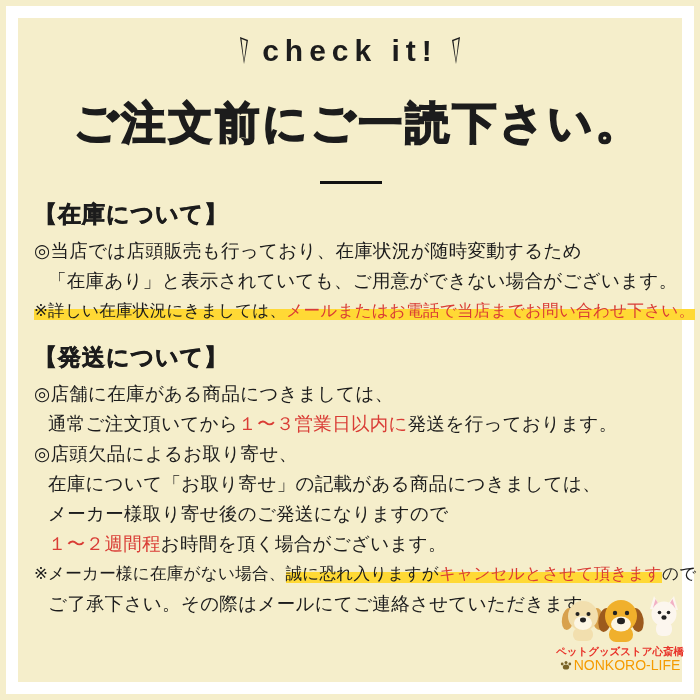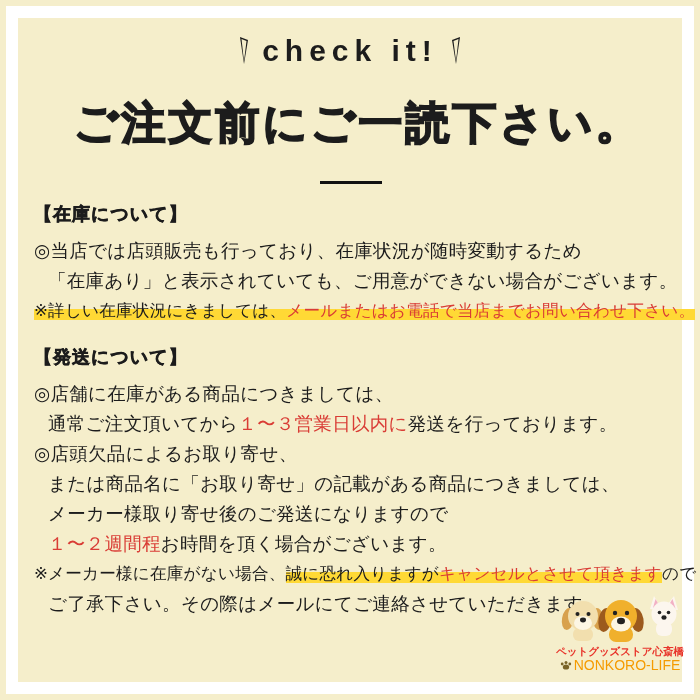--- a/index.html
+++ b/index.html
@@ -36,21 +36,21 @@
   }
   .divider{
     position:absolute;top:181px;left:320px;
     width:62px;height:3px;background:#111;
   }
   
   .section{position:absolute;left:34px;width:648px;}
   .sec-0{top:198px;}
   .sec-1{top:341px;}
   .section-heading{
-    font-size:18px;font-weight:700;letter-spacing:1px;
+    font-size:23px;font-weight:700;letter-spacing:1px;
     line-height:32px;margin-bottom:6px;
     -webkit-text-stroke:0.6px var(--ink,#1c1c1c);
   }
   .line{
     font-size:18.5px;line-height:30px;letter-spacing:0.3px;
     white-space:nowrap;
   }
   .line.indent{padding-left:14px;}
   .line.tight{font-size:16.6px;letter-spacing:0.2px;}
   .seg{color:var(--ink,#1c1c1c);}
@@ -105,21 +105,21 @@
         <div class="section-heading">【在庫について】</div>
         <div class="line"><span class="seg normal">◎当店では店頭販売も行っており、在庫状況が随時変動するため</span></div>
         <div class="line indent"><span class="seg normal">「在庫あり」と表示されていても、ご用意ができない場合がございます。</span></div>
         <div class="line tight"><span class="seg highlight">※詳しい在庫状況にきましては、</span><span class="seg red-highlight">メールまたはお電話で当店までお問い合わせ下さい。</span></div>
       </div>
       <div class="section sec-1">
         <div class="section-heading">【発送について】</div>
         <div class="line"><span class="seg normal">◎店舗に在庫がある商品につきましては、</span></div>
         <div class="line indent"><span class="seg normal">通常ご注文頂いてから</span><span class="seg red">１〜３営業日以内に</span><span class="seg normal">発送を行っております。</span></div>
         <div class="line"><span class="seg normal">◎店頭欠品によるお取り寄せ、</span></div>
-        <div class="line indent"><span class="seg normal">または商品名に「お取り寄せ」の記載がある商品につきましては、</span></div>
+        <div class="line indent"><span class="seg normal">在庫について「お取り寄せ」の記載がある商品につきましては、</span></div>
         <div class="line indent"><span class="seg normal">メーカー様取り寄せ後のご発送になりますので</span></div>
         <div class="line indent"><span class="seg red">１〜２週間程</span><span class="seg normal">お時間を頂く場合がございます。</span></div>
         <div class="line tight"><span class="seg normal">※メーカー様に在庫がない場合、</span><span class="seg highlight">誠に恐れ入りますが</span><span class="seg red-highlight">キャンセルとさせて頂きます</span><span class="seg normal">ので</span></div>
         <div class="line indent"><span class="seg normal">ご了承下さい。その際はメールにてご連絡させていただきます。</span></div>
       </div>
     </div>
 
   <div class="logo">
     <svg width="124" height="48" viewBox="0 0 124 48">
 

